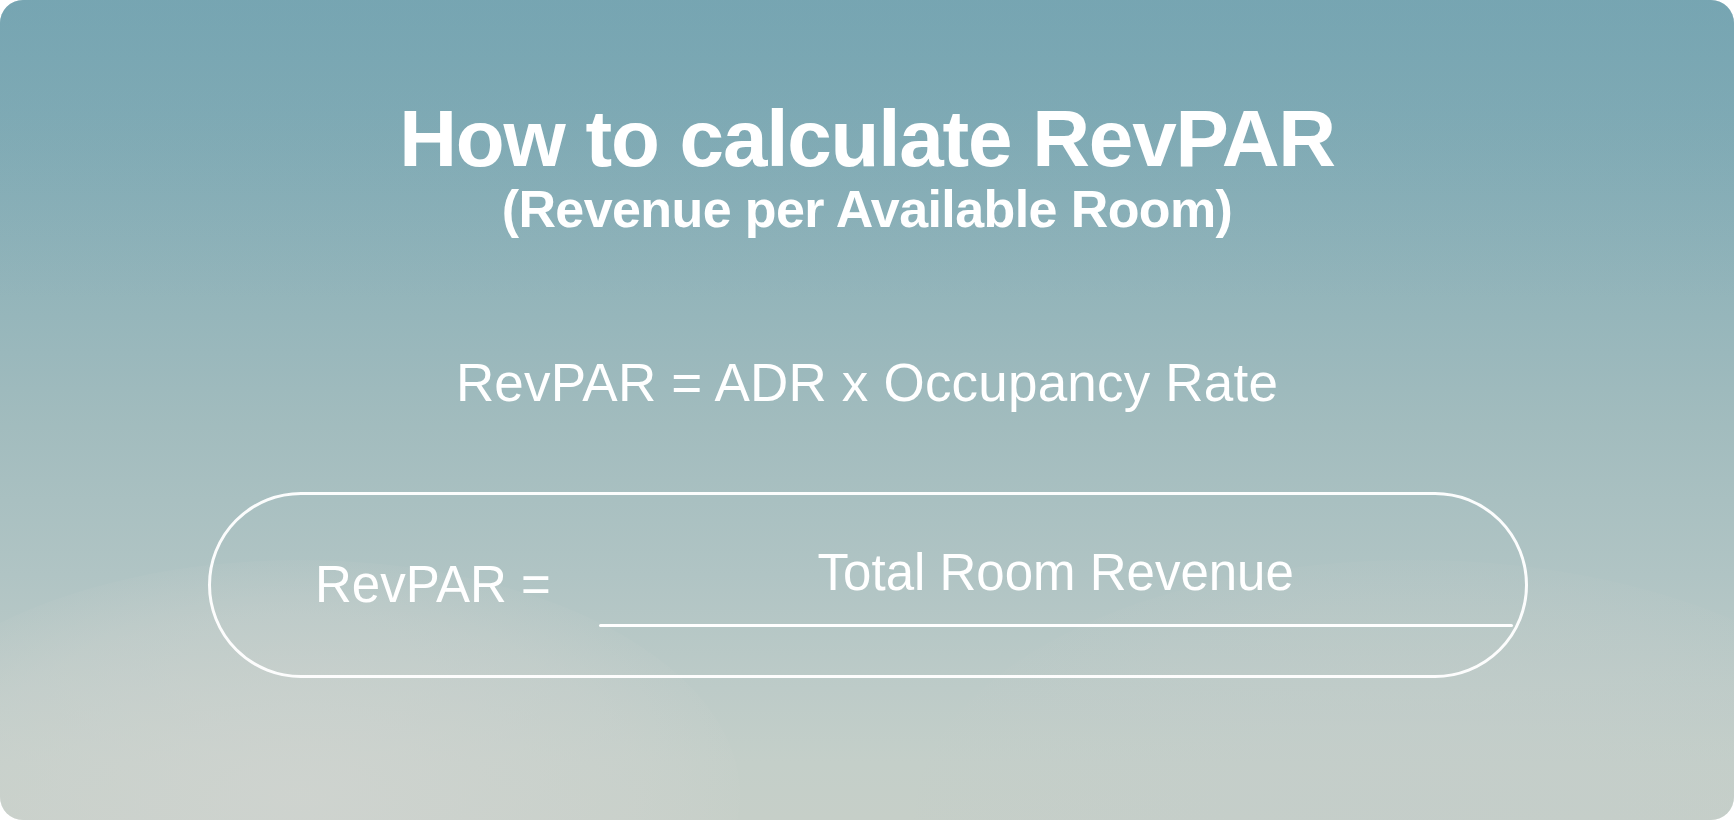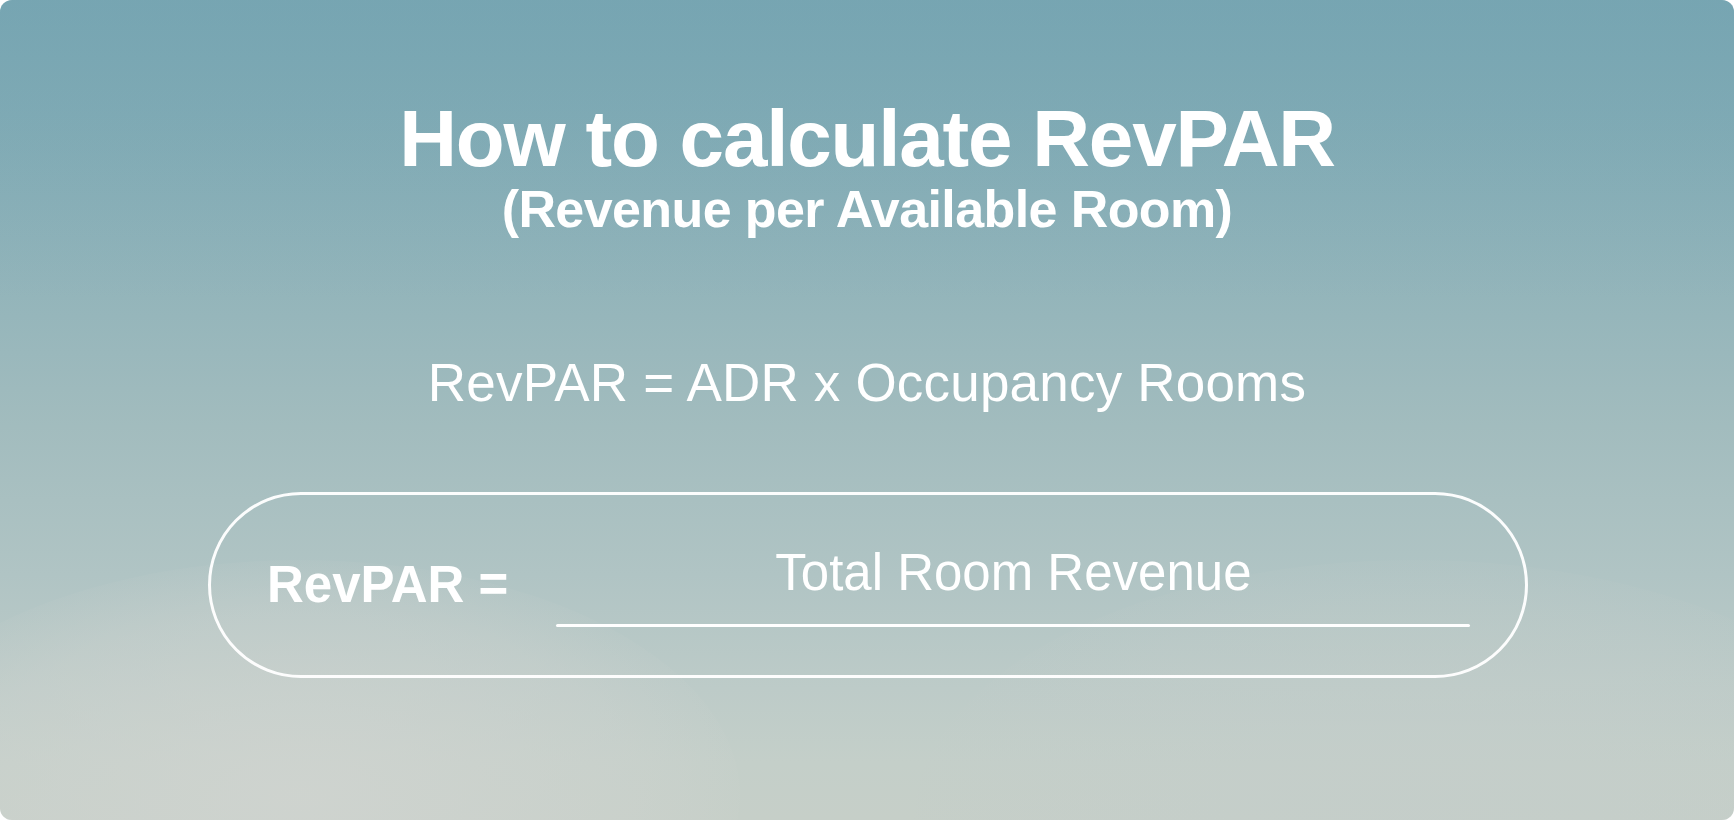--- a/index.html
+++ b/index.html
@@ -14,21 +14,21 @@
     overflow: hidden;
     font-family: "Liberation Sans", sans-serif;
   }
 
   
   .card {
     position: relative;
     width: 1734px;
     height: 820px;
     box-sizing: border-box;
-    border-radius: 12px;
+    border-radius: 23px;
     overflow: hidden;
     background:
       linear-gradient(to bottom,
         #7aa8b4 0%,
         #82acb6 14%,
         #92b4ba 34%,
         #a2bcbe 52%,
         #b0c4c4 70%,
         #bdcbc8 84%,
         #c4cfc9 93%,
@@ -129,24 +129,25 @@
     border-radius: 93px;
     display: flex;
     align-items: center;
   }
   .formula-lhs {
     flex: 0 0 auto;
     padding-left: 56px;
     padding-right: 30px;
     color: #ffffff;
     font-family: "Liberation Sans", sans-serif;
-    font-weight: 700;
+    font-weight: 400;
     font-size: 51px;
     line-height: 56px;
     white-space: nowrap;
+    margin-left: 48px;
   }
   .fraction {
     flex: 0 0 auto;
     margin-left: 18px;
     display: flex;
     flex-direction: column;
     align-items: center;
     justify-content: center;
   }
   .numerator,
@@ -176,21 +177,21 @@
   <div class="haze haze-top"></div>
   <div class="haze haze-bottom-left"></div>
   <div class="haze haze-bottom-right"></div>
 
   <div class="content">
 
     <div class="title">How to calculate RevPAR</div>
 
     <div class="subtitle">(Revenue per Available Room)</div>
 
-    <div class="simple-formula">RevPAR = ADR x Occupancy Rooms</div>
+    <div class="simple-formula">RevPAR = ADR x Occupancy Rate</div>
 
     <div class="formula-box">
 
       <div class="formula-lhs">RevPAR  =</div>
 
       <div class="fraction">
         <div class="numerator">Total Room Revenue</div>
         <div class="fraction-bar"></div>
       </div>
 

